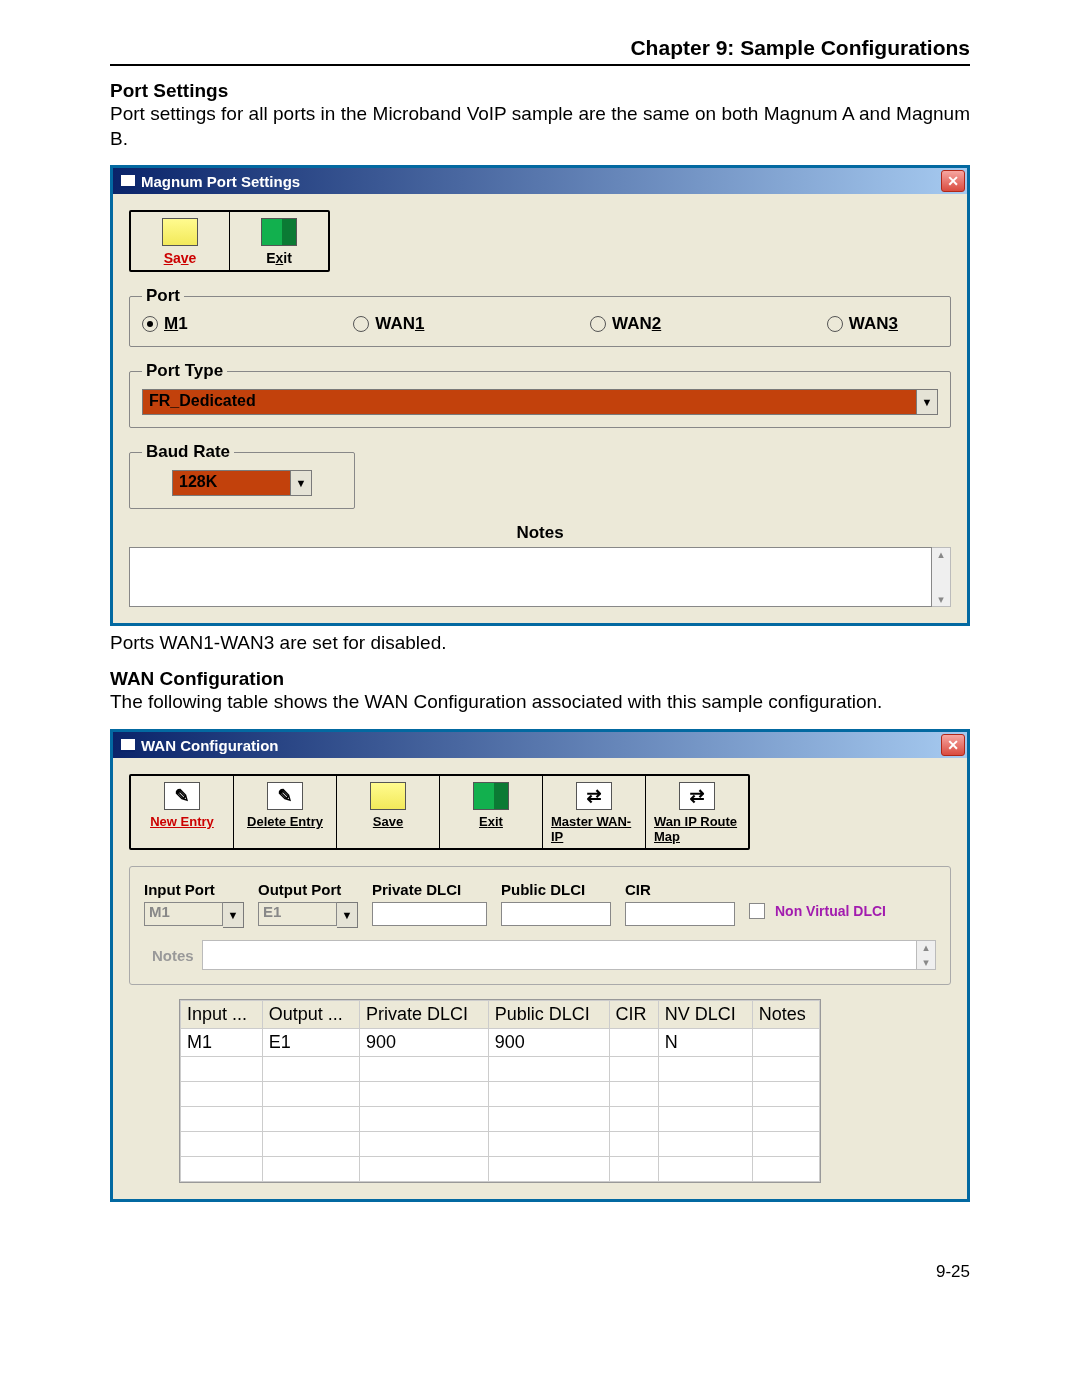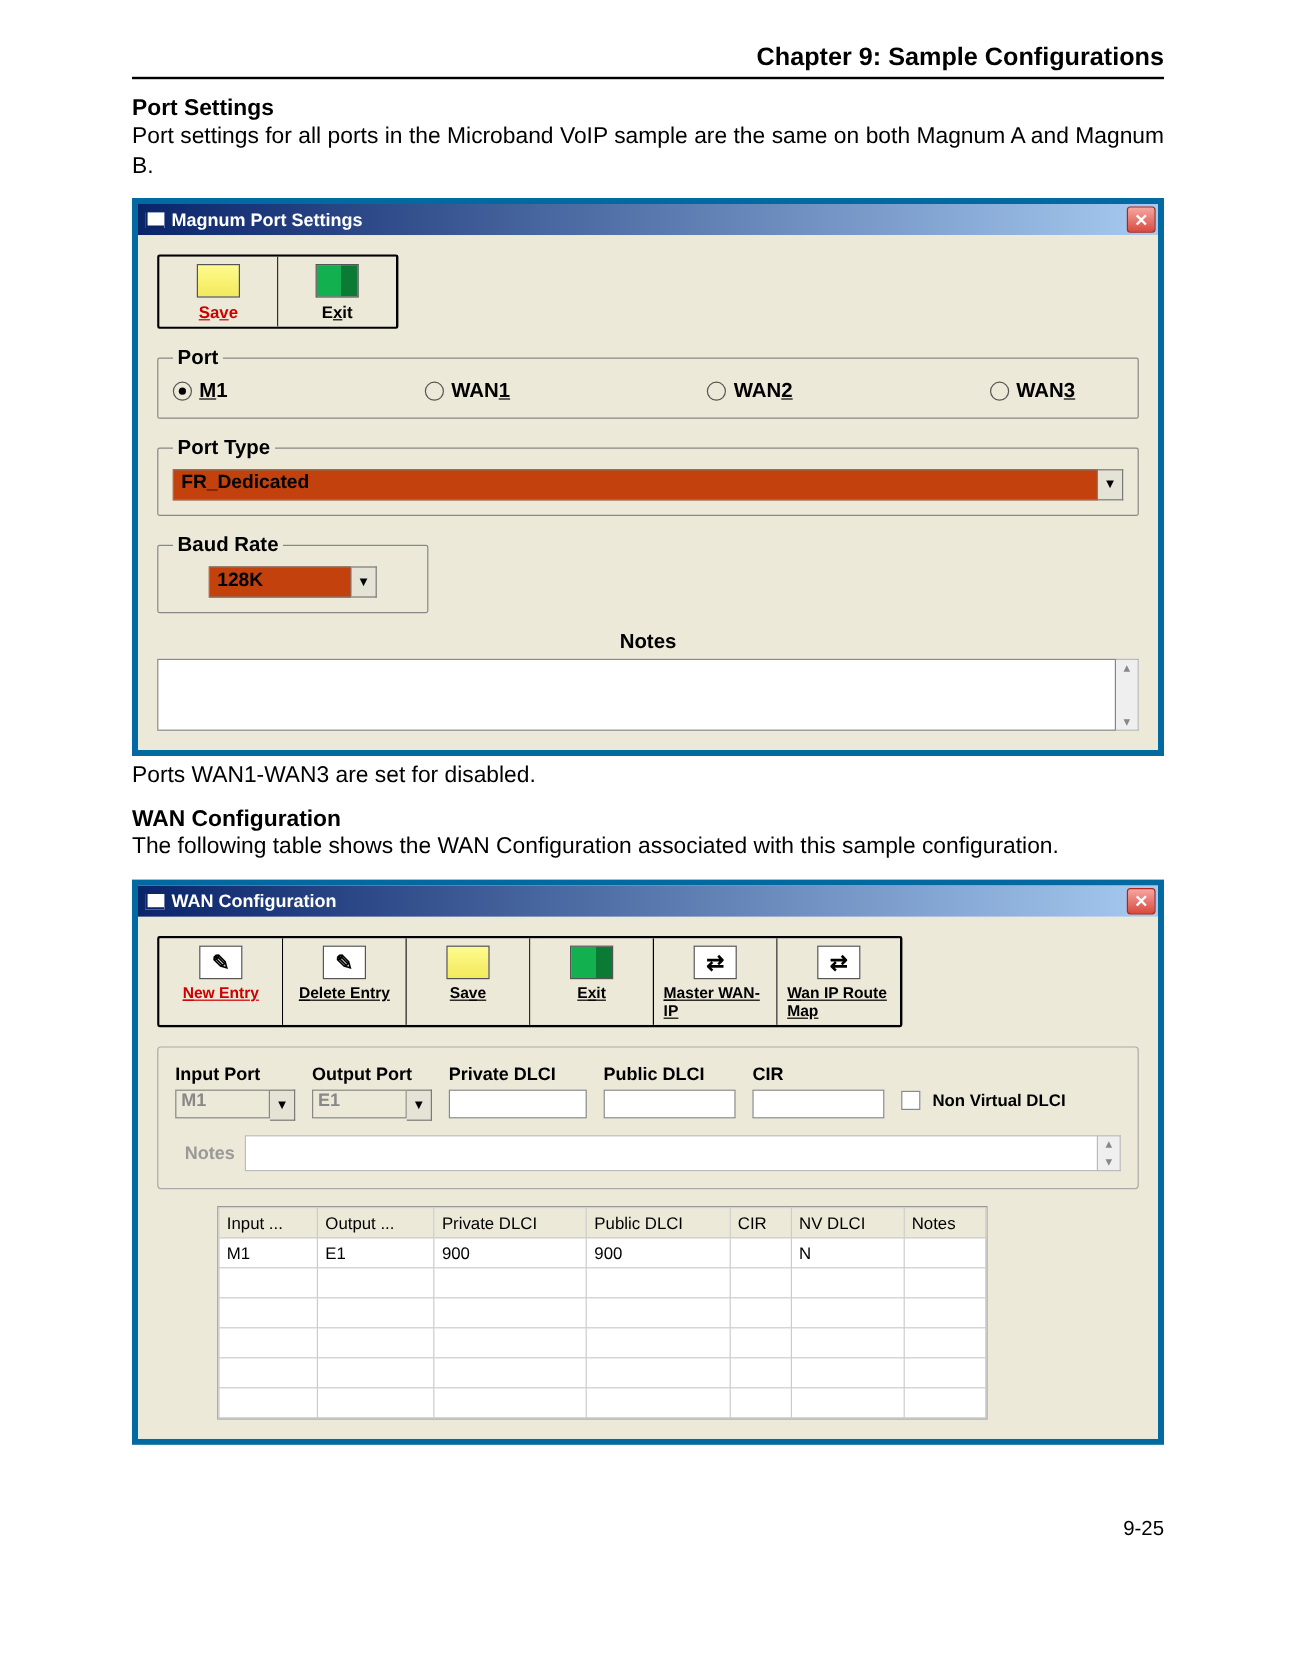--- a/index.html
+++ b/index.html
@@ -5,21 +5,21 @@
   html,body{margin:0;padding:0;background:#fff;font-family:Arial,Helvetica,sans-serif;}
   .page{width:1080px;margin:0 auto;padding:36px 110px 30px 110px;box-sizing:border-box;color:#000;}
   .chapter-head{text-align:right;font-weight:bold;font-size:21px;margin-bottom:4px;}
   .hr{border-top:2px solid #000;margin:2px 0 14px 0;}
   .section-title{font-weight:bold;font-size:19px;margin-top:6px;}
   .body-text{font-size:19px;text-align:justify;line-height:1.3;}
   .caption{font-size:19px;margin-top:6px;}
   .pagenum{text-align:right;font-size:17px;margin-top:60px;}
 
   
-  .dlg{border:5px solid #0369a1;margin-top:14px;font-family:Tahoma,Arial,sans-serif;}
+  .dlg{border:3px solid #0369a1;margin-top:14px;font-family:Tahoma,Arial,sans-serif;}
   .dlg-title{background:linear-gradient(to right,#0a246a,#a6caf0);color:#fff;font-weight:bold;font-size:15px;display:flex;align-items:center;padding:2px 2px 2px 6px;}
   .dlg-title .sysicon{width:16px;height:13px;background:#fff;margin-right:6px;display:inline-block;box-shadow:inset 2px -2px 0 #0a246a;}
   .dlg-title .spacer{flex:1;}
   .close-btn{width:22px;height:20px;background:linear-gradient(#f7a6a1,#d94b3f);border:1px solid #b02718;border-radius:3px;display:flex;align-items:center;justify-content:center;color:#fff;font-weight:bold;font-size:14px;line-height:1;}
   .dlg-body{background:#ece9d8;padding:16px 16px 16px 16px;}
 
   .toolbar{background:#fff;border:2px solid #000;border-radius:2px;display:inline-flex;padding:0;}
   .tool-btn{background:#ece9d8;border-right:1px solid #000;padding:6px 8px 4px;display:flex;flex-direction:column;align-items:center;width:82px;font-size:14px;font-weight:bold;}
   .tool-btn:last-child{border-right:none;}
   .tool-ico{width:34px;height:26px;background:#fff;border:1px solid #555;margin-bottom:4px;display:flex;align-items:center;justify-content:center;font-size:18px;}
@@ -48,28 +48,28 @@
   .notes-box{flex:1;height:58px;background:#fff;border:1px solid #888;}
   .vscroll{width:18px;background:#efefef;border:1px solid #bbb;border-left:none;display:flex;flex-direction:column;justify-content:space-between;align-items:center;font-size:11px;color:#888;}
 
   
   .form-row{display:flex;gap:14px;align-items:flex-start;}
   .form-col{display:flex;flex-direction:column;font-size:15px;}
   .form-col>.lbl{font-weight:bold;margin-bottom:4px;}
   .txt{background:#fff;border:1px solid #888;height:22px;padding:0 4px;font-size:15px;}
   .txt.dis{background:#ece9d8;color:#888;}
   .chk{width:14px;height:14px;border:1px solid #888;display:inline-block;background:#fff;margin-right:4px;}
-  .nonvirt{color:#000000;font-size:14px;font-weight:bold;line-height:1.15;display:flex;align-items:flex-start;gap:6px;margin-top:22px;}
+  .nonvirt{color:#a21caf;font-size:14px;font-weight:bold;line-height:1.15;display:flex;align-items:flex-start;gap:6px;margin-top:22px;}
   .notes-small{display:flex;align-items:stretch;margin-top:12px;}
   .notes-small .lbl{color:#999;font-weight:bold;font-size:15px;padding:4px 8px;display:flex;align-items:center;}
   .notes-small .box{flex:1;height:28px;background:#fff;border:1px solid #bbb;}
   .notes-small .vscroll{height:28px;}
 
   
-  .grid{margin:14px 0 0 50px;border:1px solid #999;background:#fff;font-size:14px;width:640px;}
+  .grid{margin:14px 0 0 50px;border:1px solid #999;background:#fff;font-size:18px;width:640px;}
   .grid table{border-collapse:collapse;width:100%;}
   .grid th,.grid td{border:1px solid #ccc;padding:3px 6px;text-align:left;height:18px;}
   .grid th{background:#ece9d8;font-weight:normal;}
   .wan-toolbar .tool-btn{width:86px;}
   .wan-toolbar .tool-lbl{font-size:13px;text-decoration:underline;}
   .fs-outer{border:1px solid #aaa;border-radius:3px;padding:14px;margin-top:16px;}
 </style>
 </head>
 <body>
 

